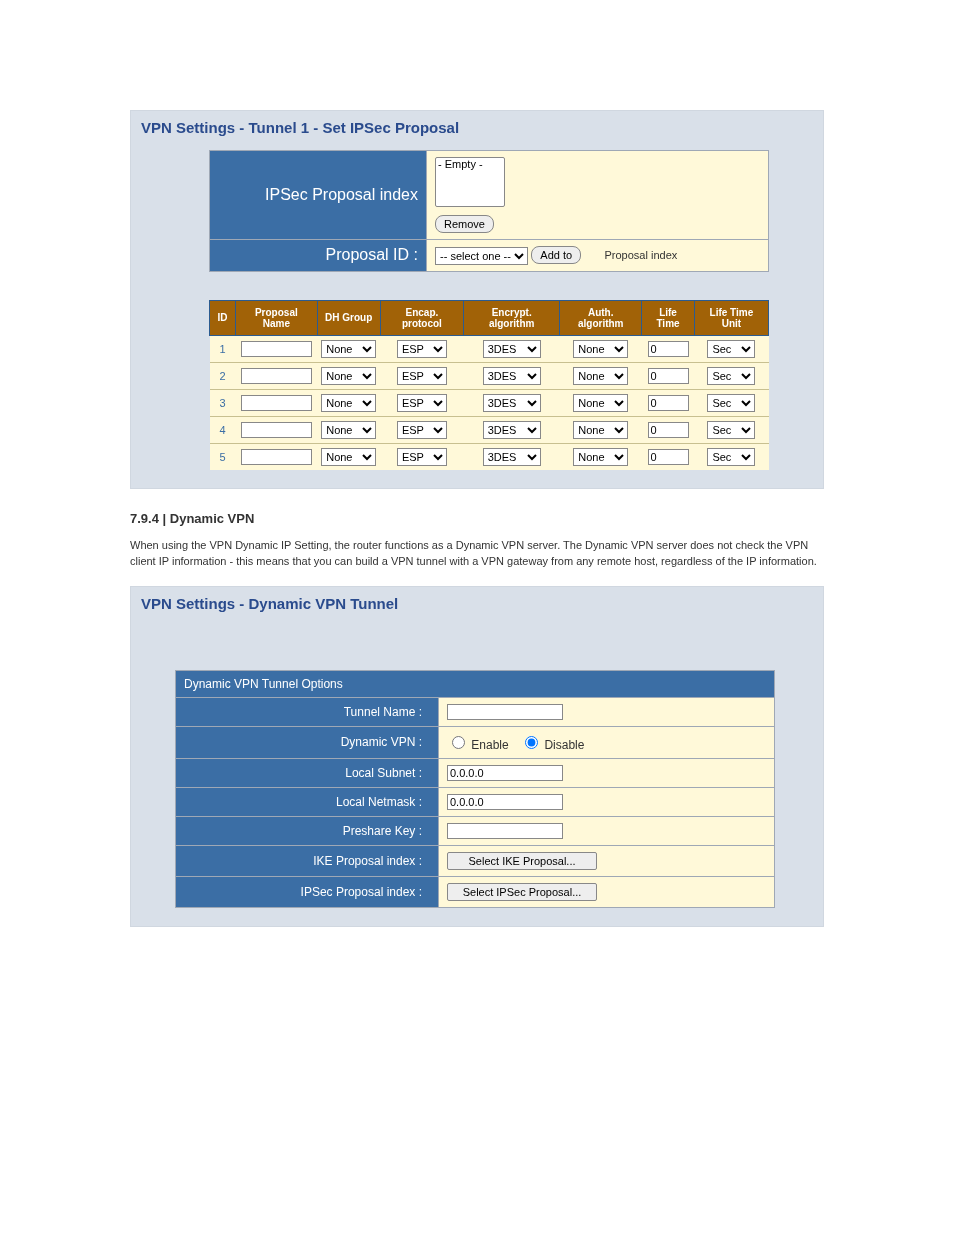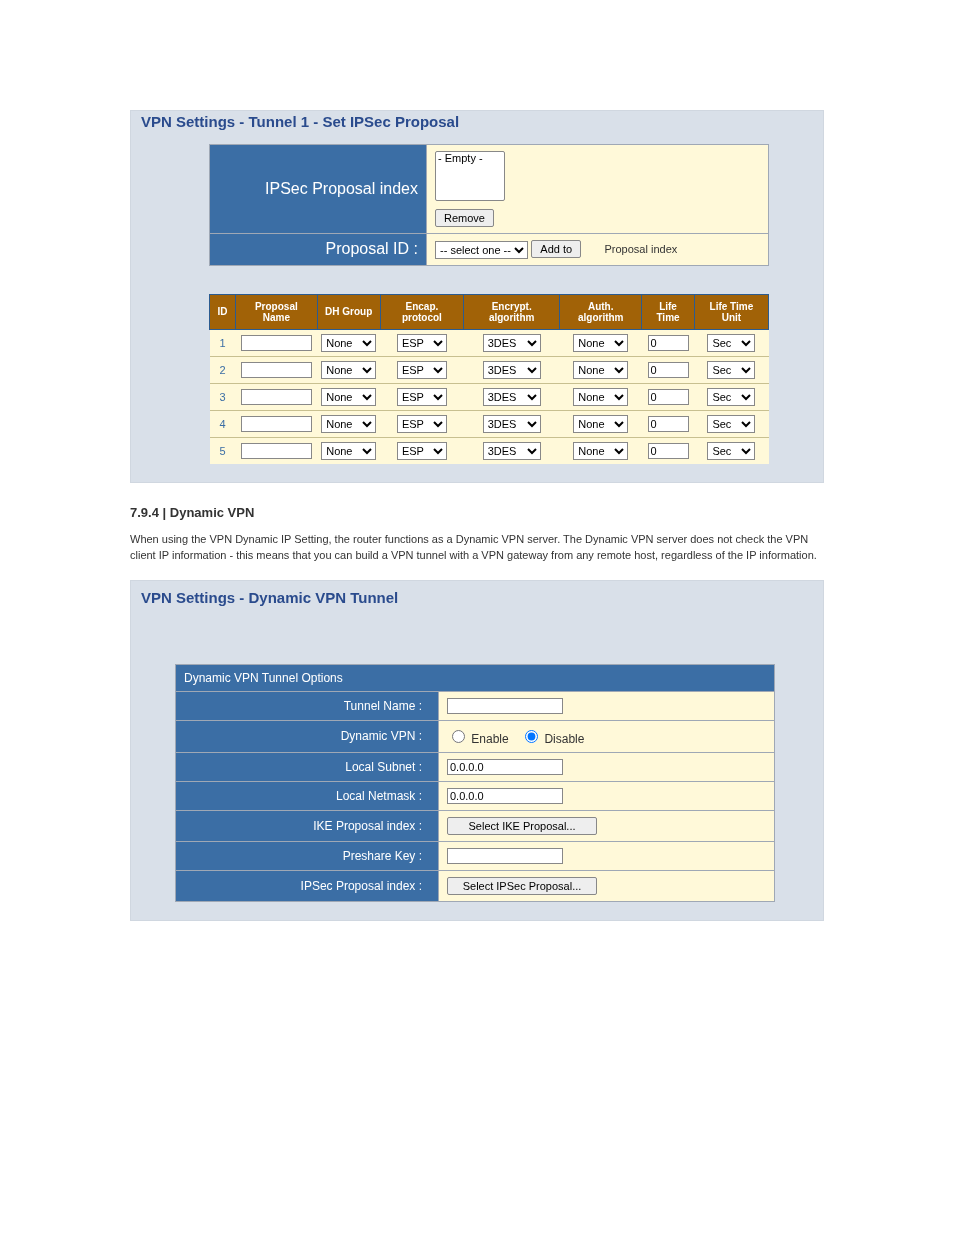--- a/index.html
+++ b/index.html
@@ -11,21 +11,21 @@
     color: #333;
   }
   .page {
     width: 954px;
     background: #fff;
   }
   .panel {
     margin: 110px 130px 0 130px;
     background: #d9e0e9;
     border: 1px solid #d0d7e0;
-    padding: 0 8px 18px 8px;
+    padding: 6px 8px 18px 8px;
   }
   .panel-title {
     color: #2a4b8d;
     font-weight: bold;
     font-size: 15px;
     padding: 2px 0 14px 2px;
   }
   
   .conf-table {
     width: 560px;
@@ -70,21 +70,21 @@
     height: 14px;
     border: 1px solid #888;
     background: #fff;
     padding: 0 2px;
   }
   button.win {
     font-size: 11px;
     padding: 2px 8px;
     background: #eee;
     border: 1px solid #888;
-    border-radius: 2px;
+    border-radius: 8px;
     cursor: pointer;
   }
   button.win-wide {
     font-size: 11px;
     padding: 2px 10px;
     width: 150px;
     background: #eee;
     border: 1px solid #888;
     border-radius: 2px;
     cursor: pointer;
@@ -321,30 +321,30 @@
       </tr>
 
       <tr class="row">
         <td class="opts-label">Local Netmask :</td>
         <td class="opts-val">
           <input class="txt" style="width: 110px;" value="0.0.0.0">
         </td>
       </tr>
 
       <tr class="row">
+        <td class="opts-label">Preshare Key :</td>
+        <td class="opts-val">
+          <input class="txt" style="width: 110px;" value="">
+        </td>
+      </tr>
+
+      <tr class="row">
         <td class="opts-label">IKE Proposal index :</td>
         <td class="opts-val">
           <button class="win-wide">Select IKE Proposal...</button>
-        </td>
-      </tr>
-
-      <tr class="row">
-        <td class="opts-label">Preshare Key :</td>
-        <td class="opts-val">
-          <input class="txt" style="width: 110px;" value="">
         </td>
       </tr>
 
       <tr class="row">
         <td class="opts-label">IPSec Proposal index :</td>
         <td class="opts-val">
           <button class="win-wide">Select IPSec Proposal...</button>
         </td>
       </tr>
     </tbody>

